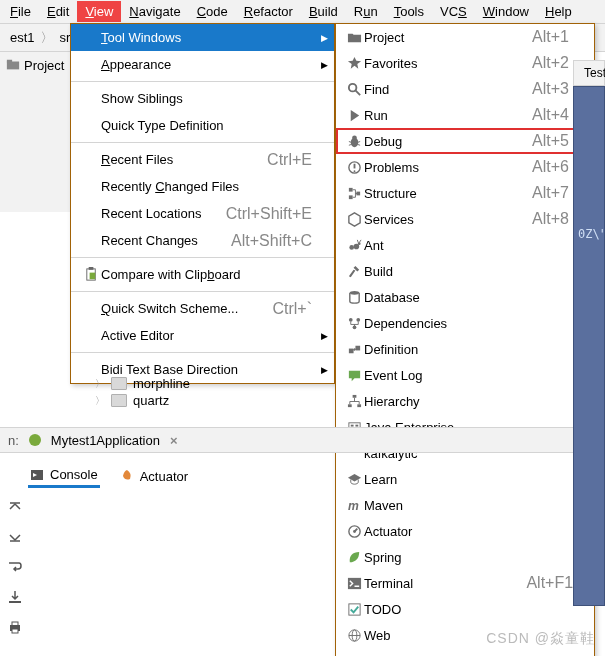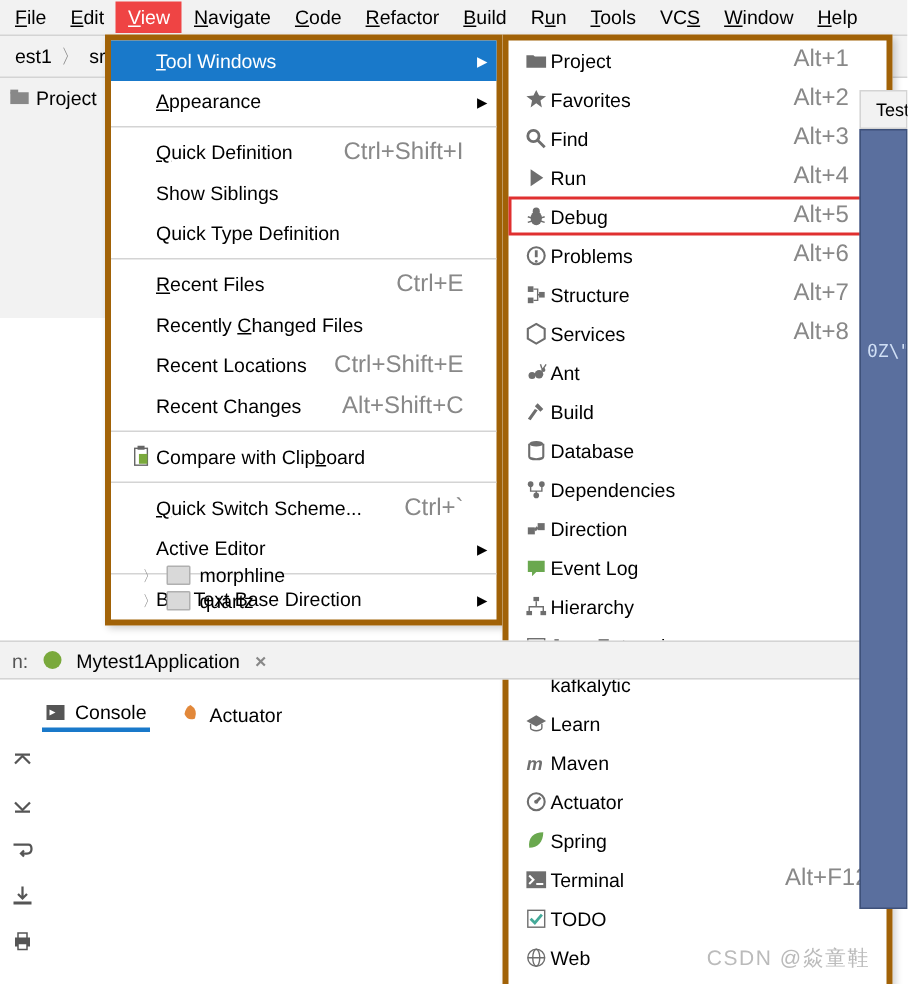--- a/index.html
+++ b/index.html
@@ -10,21 +10,21 @@
   .menubar .mi.active { background: #ef4444; color: #fff; }
   .underline-first { text-decoration: underline; text-decoration-color: inherit; }
   
   .crumb { display: flex; align-items: center; padding: 4px 6px; height: 28px; border-bottom: 1px solid #d4d4d4; background:#f2f2f2; }
   .crumb .seg { padding: 0 4px; }
   .crumb .chevron { color:#888; padding:0 2px; }
   
   .sidetab { position:absolute; left:0; top:52px; width:74px; border-right:1px solid #d4d4d4; padding:6px; display:flex; align-items:flex-start; gap:4px; background:#f2f2f2; height:160px;}
   .sidetab .ic { width:14px; height:14px;}
   
-  .dropdown { position:absolute; top:23px; background:#fff; border:4px solid #a16207; box-shadow:2px 2px 5px rgba(0,0,0,.2); min-width:260px;}
+  .dropdown { position:absolute; top:23px; background:#fff; border:1px solid #a16207; box-shadow:2px 2px 5px rgba(0,0,0,.2); min-width:260px;}
   .dropdown.primary { left:70px; width:265px;}
   .dropdown.secondary { left:335px; width:181px; top:23px;}
   .dropdown .row { display:flex; align-items:center; padding:5px 22px 5px 10px; position:relative; height:27px;}
   .dropdown .row.selected { background:#1979ca; color:#fff;}
   .dropdown .row.highlighted { outline:2px solid #e03030; outline-offset:-2px;}
   .dropdown .sep { height:1px; background:#d4d4d4; margin:3px 0;}
   .dropdown .lbl { flex:1; white-space:nowrap;}
   .dropdown .sc { color:#888; font-size:16px;}
   .dropdown .submenu-arrow { position:absolute; right:6px; font-size:9px;}
   .dropdown .ic-slot { width:20px; display:inline-flex; align-items:center; justify-content:center;}
@@ -45,21 +45,21 @@
   .tab { display:flex; align-items:center; gap:6px; padding:3px 2px;justify-content:space-between;}
   .tab.active { border-bottom:3px solid #1979ca;}
   
   .toolbar-left { position:absolute; left:0; top:490px; width:30px; display:flex; flex-direction:column; gap:12px; align-items:center; padding-top:8px;}
   .toolbar-left .btn { width:20px; height:18px; display:flex; align-items:center; justify-content:center;}
   
   .rightpanel { position:absolute; right:0; top:60px; width:60px;padding-left:28px;}
   .rightpanel .tabhead { background:#f2f2f2; border:1px solid #d4d4d4; padding:5px 6px; display:flex; align-items:center; gap:4px; font-size:12px;}
   .codearea { background:#5a6f9e; border:1px solid #3e517a; height:520px; color:#d0dff5; font-family:Consolas,monospace; font-size:12px; padding:10px 4px; overflow:hidden;}
   
-  .watermark { position:absolute; right:25px; bottom:8px; color:#bbb; font-size:14px; font-family:Arial,sans-serif; letter-spacing:1px;}
+  .watermark { position:absolute; right:10px; bottom:8px; color:#bbb; font-size:14px; font-family:Arial,sans-serif; letter-spacing:1px;}
 </style>
 </head>
 <body>
 
 <div class="menubar" id="menubar">
     <div class="mi"><span class="underline-first">F</span>ile</div>
     <div class="mi"><span class="underline-first">E</span>dit</div>
     <div class="mi active"><span class="underline-first">V</span>iew</div>
     <div class="mi"><span class="underline-first">N</span>avigate</div>
     <div class="mi"><span class="underline-first">C</span>ode</div>
@@ -94,25 +94,20 @@
       <span class="submenu-arrow">▶</span>
     </div>
     <div class="row">
       <span class="ic-slot"></span>
       <span class="lbl"><span style="text-decoration:underline">A</span>ppearance</span>
       <span class="submenu-arrow">▶</span>
     </div>
     <div class="sep"></div>
     <div class="row">
       <span class="ic-slot"></span>
-      <span class="lbl"><span style="text-decoration:underline">Q</span>uick Definition</span>
-      <span class="sc">Ctrl+Shift+I</span>
-    </div>
-    <div class="row">
-      <span class="ic-slot"></span>
       <span class="lbl">Show Siblings</span>
     </div>
     <div class="row">
       <span class="ic-slot"></span>
       <span class="lbl">Quick Type Definition</span>
     </div>
     <div class="sep"></div>
     <div class="row">
       <span class="ic-slot"></span>
       <span class="lbl"><span style="text-decoration:underline">R</span>ecent Files</span>
@@ -287,21 +282,21 @@
       <span class="lbl">Dependencies</span>
     </div>
     <div class="row">
       <span class="ic-slot">
         <svg viewBox="0 0 16 16">
           <rect x="2" y="7" width="5" height="5" fill="#6e6e6e"></rect>
           <rect x="9" y="4" width="5" height="5" fill="#6e6e6e"></rect>
           <line x1="7" y1="9" x2="9" y2="7" stroke="#6e6e6e" stroke-width="2"></line>
         </svg>
       </span>
-      <span class="lbl">Direction</span>
+      <span class="lbl">Definition</span>
     </div>
     <div class="row">
       <span class="ic-slot">
         <svg viewBox="0 0 16 16">
           <path d="M2 3h12v8H8l-3 3v-3H2z" fill="#6aa84f"></path>
         </svg>
       </span>
       <span class="lbl">Event Log</span>
     </div>
     <div class="row">

